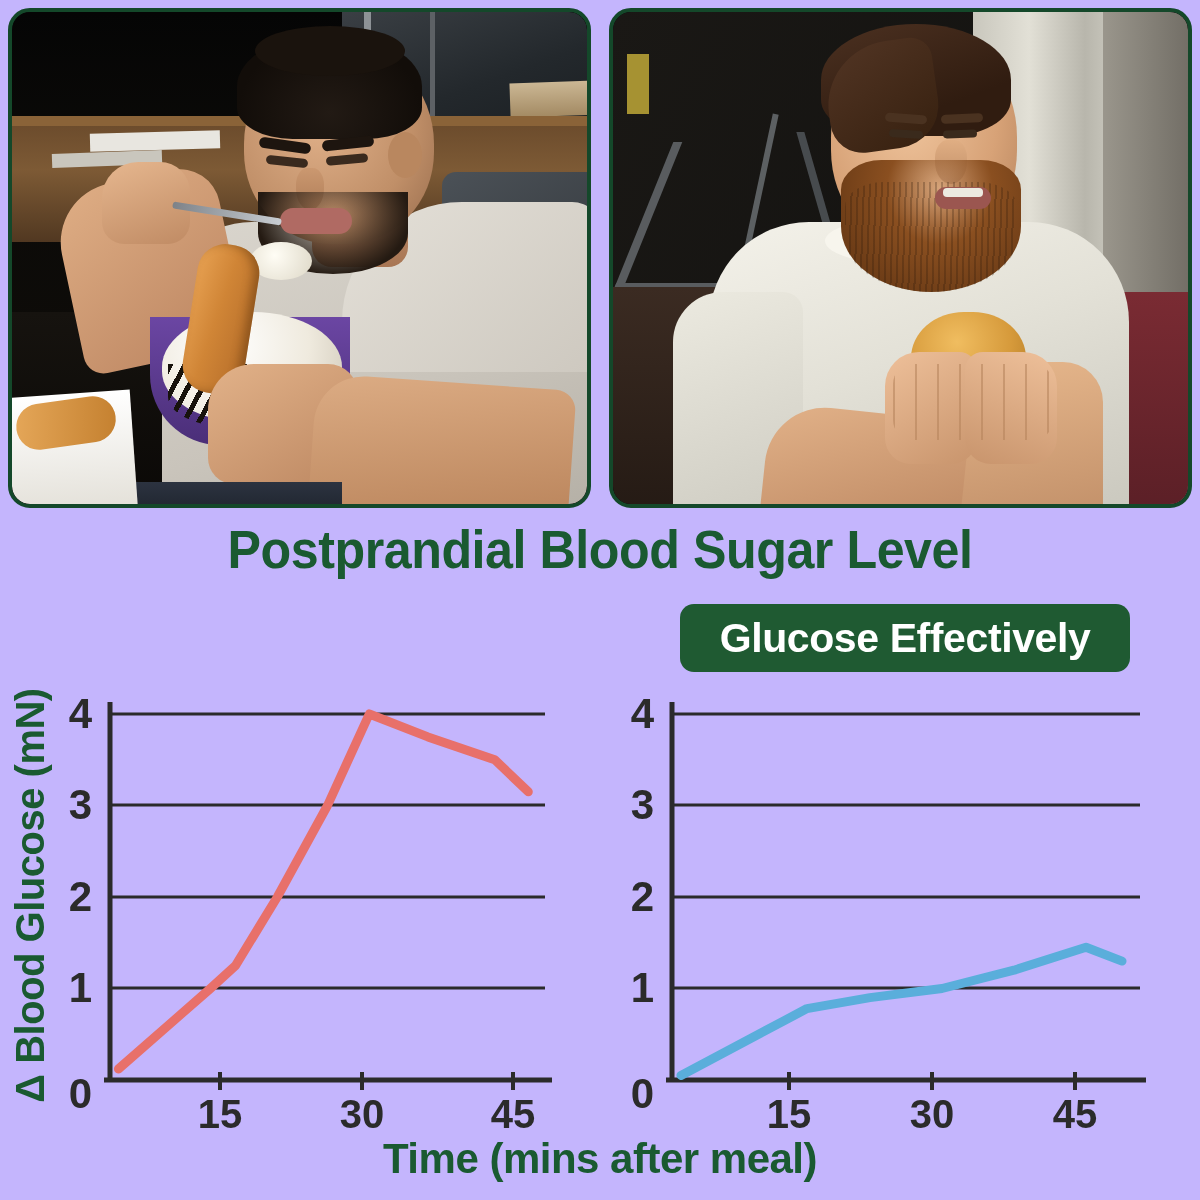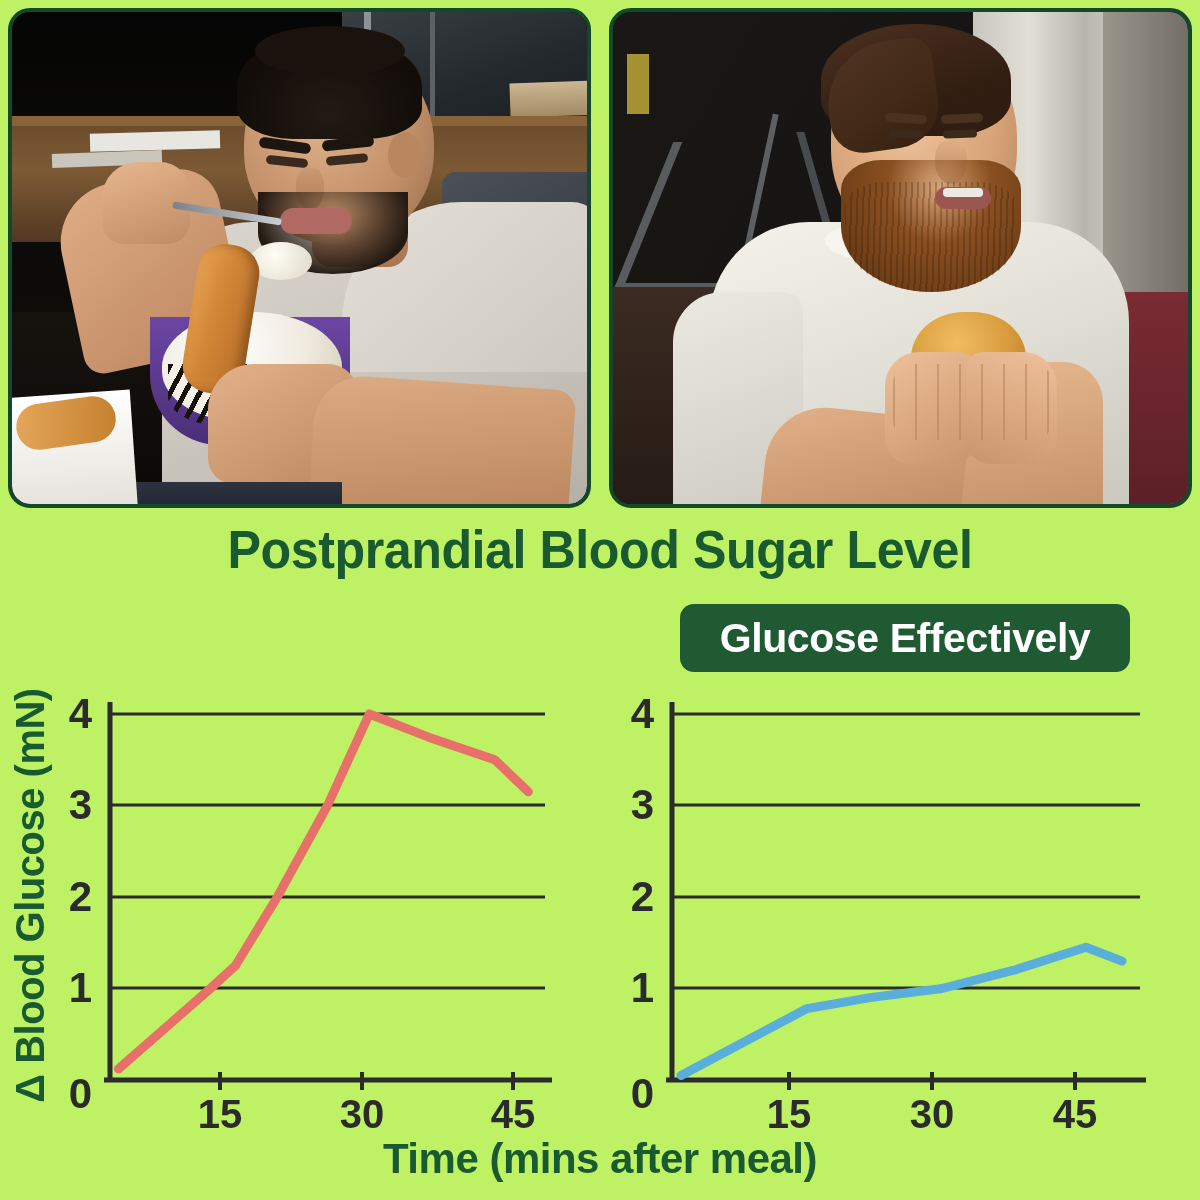--- a/index.html
+++ b/index.html
@@ -2,21 +2,21 @@
 <html><head>
 <meta charset="utf-8">
 <style>
   * { box-sizing: border-box; margin: 0; padding: 0; }
   html, body {
     width: 1200px; height: 1200px;
     background: #fdfdf7;
     font-family: "Liberation Sans", sans-serif;
     overflow: hidden;
   }
-  .page { position: relative; width: 1200px; height: 1200px; background: #bef264; }
+  .page { position: relative; width: 1200px; height: 1200px; background: #c4b5fd; }
 
   
   .photo-row { position: absolute; top: 8px; left: 8px; width: 1184px; height: 500px; display: flex; gap: 18px; }
   .photo {
     position: relative; width: 583px; height: 500px;
     border: 4px solid #14482a; border-radius: 22px; overflow: hidden; background: #0a0a0a;
   }
   .photo-inner { position: absolute; inset: 0; overflow: hidden; border-radius: 18px; }
 
   

